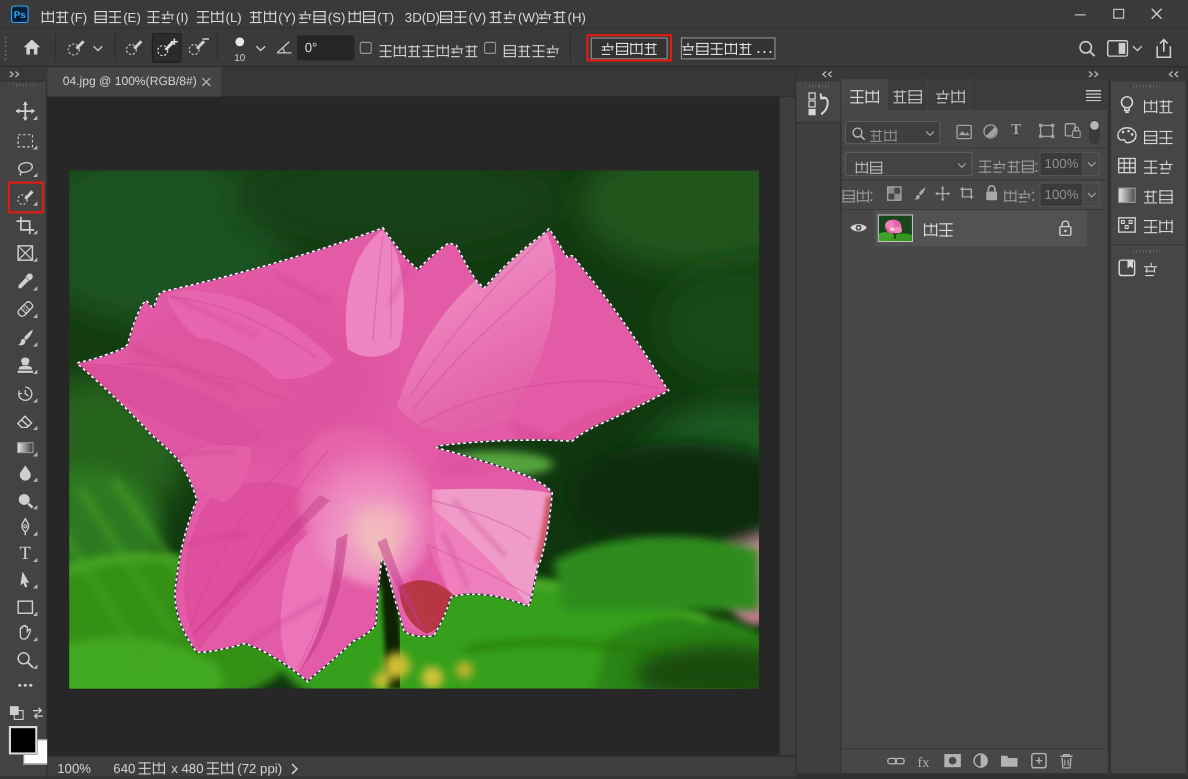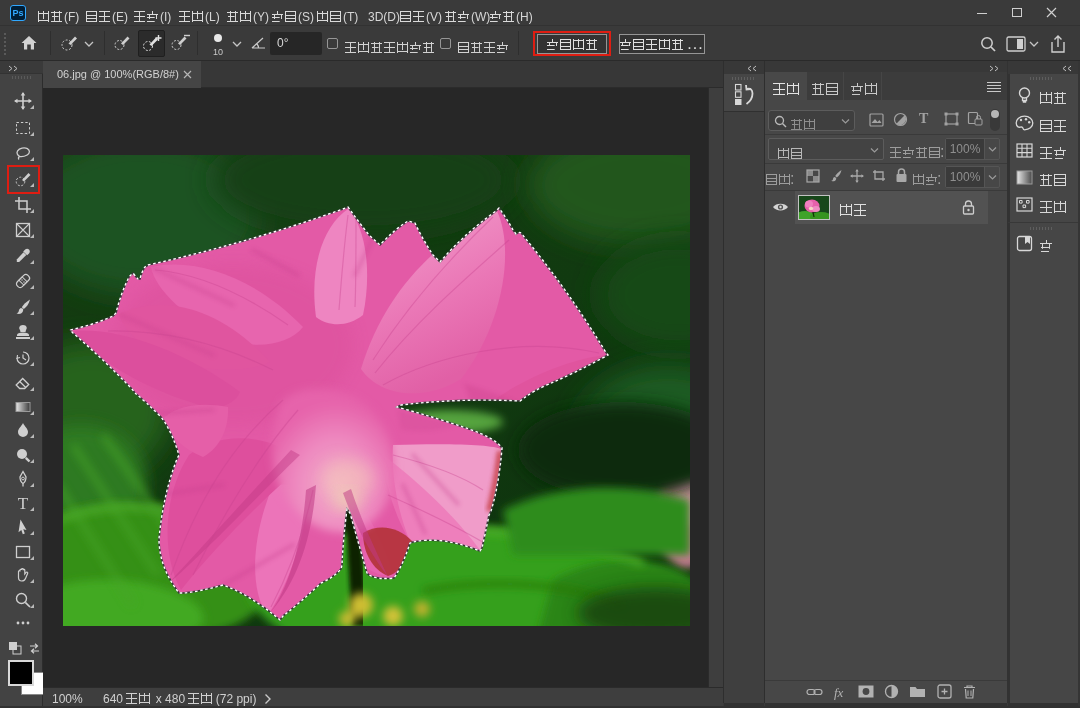--- a/index.html
+++ b/index.html
@@ -336,21 +336,21 @@
     <div class="abs" style="left:30px;top:483px;width:0;height:0;border-left:4px solid transparent;border-bottom:4px solid #b9b9b9;"></div>
     <div class="abs" style="left:30px;top:507px;width:0;height:0;border-left:4px solid transparent;border-bottom:4px solid #b9b9b9;"></div>
     <div class="abs" style="left:30px;top:531px;width:0;height:0;border-left:4px solid transparent;border-bottom:4px solid #b9b9b9;"></div>
     <div class="abs" style="left:30px;top:556px;width:0;height:0;border-left:4px solid transparent;border-bottom:4px solid #b9b9b9;"></div>
     <div class="abs" style="left:30px;top:579px;width:0;height:0;border-left:4px solid transparent;border-bottom:4px solid #b9b9b9;"></div>
     <div class="abs" style="left:30px;top:604px;width:0;height:0;border-left:4px solid transparent;border-bottom:4px solid #b9b9b9;"></div>
   </div>
 
 <div class="abs" id="tabbar">
     <div id="tab">
-  <span style="position:absolute;left:14px;top:7px;">06.jpg @ 100%(RGB/8#)</span>
+  <span style="position:absolute;left:14px;top:7px;">04.jpg @ 100%(RGB/8#)</span>
   <svg style="position:absolute;left:140px;top:9px" width="9" height="9">
         <path d="M1 1 L8 8 M8 1 L1 8" stroke="#b5b5b5" stroke-width="1.2"></path>
       </svg>
 </div>
   </div>
 <div class="abs" id="canvas"></div>
 <div class="abs" id="scrollstrip"></div>
 <div class="abs" id="statusbar">
   <span style="position:absolute;left:9px;top:4px;">100%</span>
   <span style="position:absolute;left:60px;top:4px;">640 <span class="cj g1"></span><span class="cj g2"></span> x 480 <span class="cj g1"></span><span class="cj g2"></span> (72 ppi)</span>
@@ -629,21 +629,21 @@
       <rect x="1.5" y="6" width="10" height="8" rx="1" fill="none" stroke="#cdcdcd" stroke-width="1.3"></rect>
       <path d="M3.5 6 V4 a3 3 0 0 1 6 0 V6" fill="none" stroke="#cdcdcd" stroke-width="1.3"></path>
       <circle cx="6.5" cy="10" r="1.2" fill="#cdcdcd"></circle>
     </svg>
 
 <div class="abs" style="left:765px;top:680px;width:242px;height:23px;border-top:1px solid #3a3a3a;background:#474747;"></div>
 <svg class="abs" style="left:806px;top:687px" width="17" height="10" viewBox="0 0 17 10">
       <rect x="1" y="2.5" width="8" height="5" rx="2.5" fill="none" stroke="#b2b2b2" stroke-width="1.2"></rect>
       <rect x="8" y="2.5" width="8" height="5" rx="2.5" fill="none" stroke="#b2b2b2" stroke-width="1.2"></rect>
     </svg>
-<div class="abs" style="left:834px;top:685px;color:#b2b2b2;font-size:13px;font-style:italic;font-family:'Liberation Serif',serif;">fx</div>
+<div class="abs" style="left:834px;top:685px;color:#b2b2b2;font-size:13px;font-family:'Liberation Serif',serif;">fx</div>
 <svg class="abs" style="left:858px;top:685px" width="16" height="13" viewBox="0 0 16 13">
       <rect x="0.5" y="0.5" width="15" height="12" fill="#b2b2b2"></rect>
       <circle cx="8" cy="6.5" r="3.4" fill="#474747"></circle>
     </svg>
 <svg class="abs" style="left:884px;top:684px" width="15" height="15" viewBox="0 0 15 15">
       <circle cx="7.5" cy="7.5" r="6" fill="none" stroke="#b2b2b2" stroke-width="1.3"></circle>
       <path d="M7.5 1.5 A6 6 0 0 1 7.5 13.5 Z" fill="#b2b2b2"></path>
     </svg>
 <svg class="abs" style="left:909px;top:685px" width="17" height="13" viewBox="0 0 17 13">
       <path d="M1 12 L1 2 L6.5 2 L8 4 L16 4 L16 12 Z" fill="#b2b2b2"></path>

